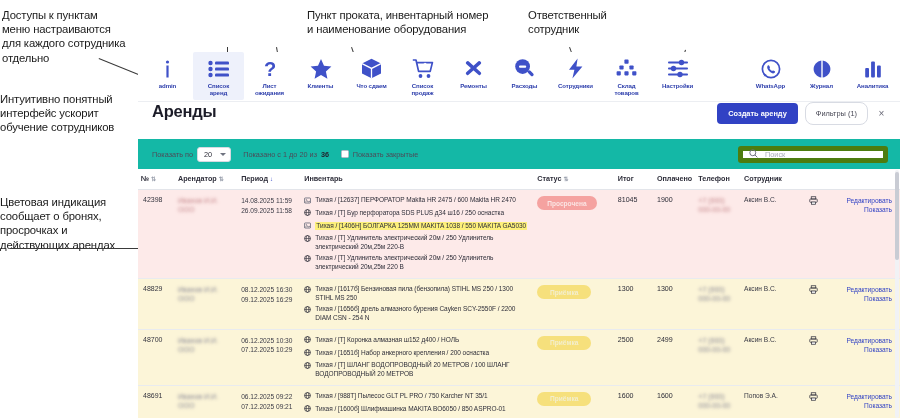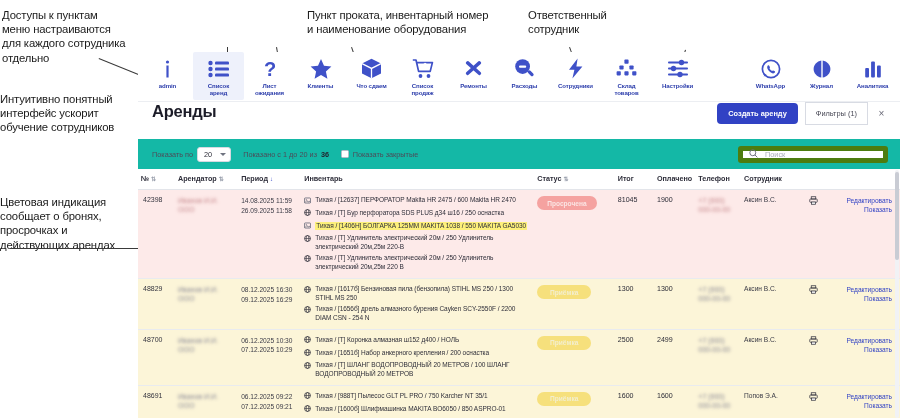--- a/index.html
+++ b/index.html
@@ -79,21 +79,21 @@
   .head-right { margin-left: auto; display: flex; align-items: center; gap: 7px; }
   .btn-primary {
     background: #3142c4; color: #fff;
     font-size: 7.4px; font-weight: 600;
     padding: 6px 11px; border-radius: 4px;
     border: none; cursor: pointer; white-space: nowrap;
   }
   .btn-ghost {
     background: #fff; color: #4a4a57;
     font-size: 7.4px; font-weight: 500;
-    padding: 6px 10px; border-radius: 0;
+    padding: 6px 10px; border-radius: 8px;
     border: 1px solid #d8dbe3; cursor: pointer; white-space: nowrap;
   }
   .x-btn {
     width: 13px; height: 13px; display: flex; align-items: center; justify-content: center;
     color: #6b6b78; font-size: 10px; cursor: pointer; background: none; border: none;
   }
 
   
   .controls {
     display: flex; align-items: center;

